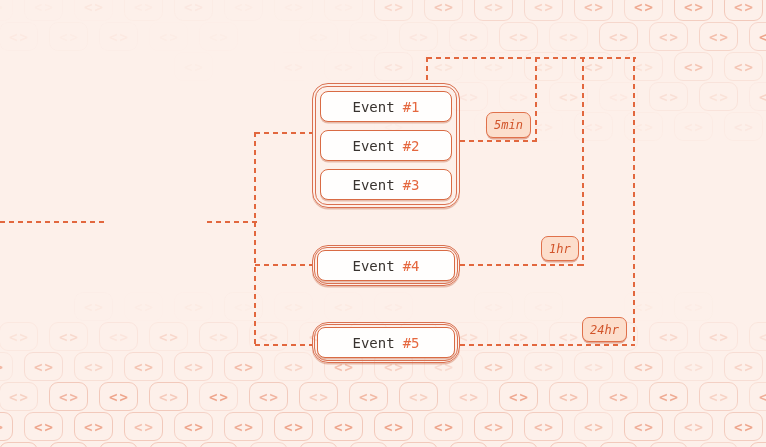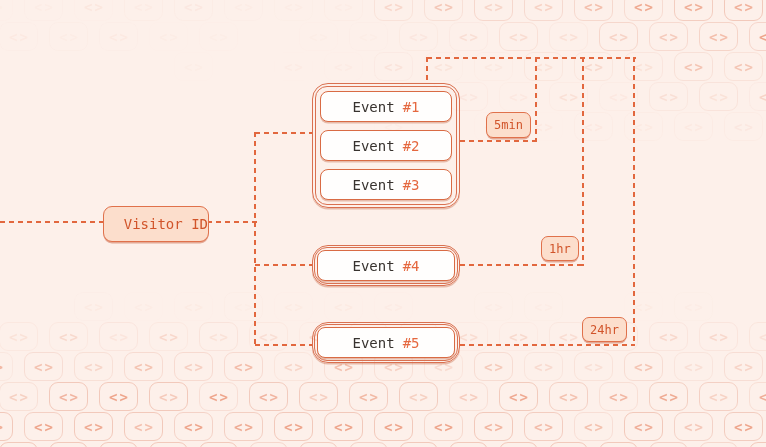--- a/index.html
+++ b/index.html
@@ -18,22 +18,22 @@
     font-size:14px;letter-spacing:2px;text-indent:2px;font-weight:bold;user-select:none;}
 
   
   .hline{position:absolute;height:2px;
     background:repeating-linear-gradient(90deg,var(--connector) 0 5px,transparent 5px 9px);}
   .vline{position:absolute;width:2px;
     background:repeating-linear-gradient(180deg,var(--connector) 0 5px,transparent 5px 9px);}
 
   
   .node{position:absolute;background:var(--node-fill);border:1.5px solid var(--node-border);
-    color:var(--node-text);display:flex;align-items:center;justify-content:flex-end;
-    box-shadow:0 2px 0 -0.5px rgba(198,80,44,.45);}
+    color:var(--node-text);display:flex;align-items:center;justify-content:flex-start;
+    box-shadow:0 2px 0 -0.5px rgba(198,80,44,.45);font-style:italic;}
   .visitor{left:103px;top:206px;width:104px;height:34px;border-radius:9px;font-size:14px;}
   .badge{border-radius:7px;font-size:12px;padding:0 7px;height:23px;}
   .badge-5min{left:486px;top:112px;height:24px;}
   .badge-1hr{left:541px;top:236px;}
   .badge-24hr{left:582px;top:317px;}
 
   
   .group{position:absolute;width:148px;border:1.5px solid var(--group-border);
     border-radius:16px;box-sizing:border-box;box-shadow:0 1.5px 0 rgba(190,85,50,.35);}
   .group-multi{padding:2px;}
@@ -216,23 +216,20 @@
 
   <div class="hline" style="left:427px;top:57px;width:209px"></div>
   <div class="vline" style="left:426px;top:57px;height:26px"></div>
   <div class="vline" style="left:535px;top:57px;height:85px"></div>
   <div class="hline" style="left:460px;top:140px;width:77px"></div>
   <div class="vline" style="left:582px;top:57px;height:209px"></div>
   <div class="hline" style="left:460px;top:264px;width:124px"></div>
   <div class="vline" style="left:633px;top:57px;height:289px"></div>
   <div class="hline" style="left:460px;top:344px;width:175px"></div>
 
-  <div class="node visitor">
-    <span>Visitor ID</span>
-  </div>
 
   <div class="group group-multi g1">
     <div class="group-inner">
       <div class="event">
         <span class="ev-name">Event</span>
         <span class="ev-num">#1</span>
       </div>
       <div class="event">
         <span class="ev-name">Event</span>
         <span class="ev-num">#2</span>

